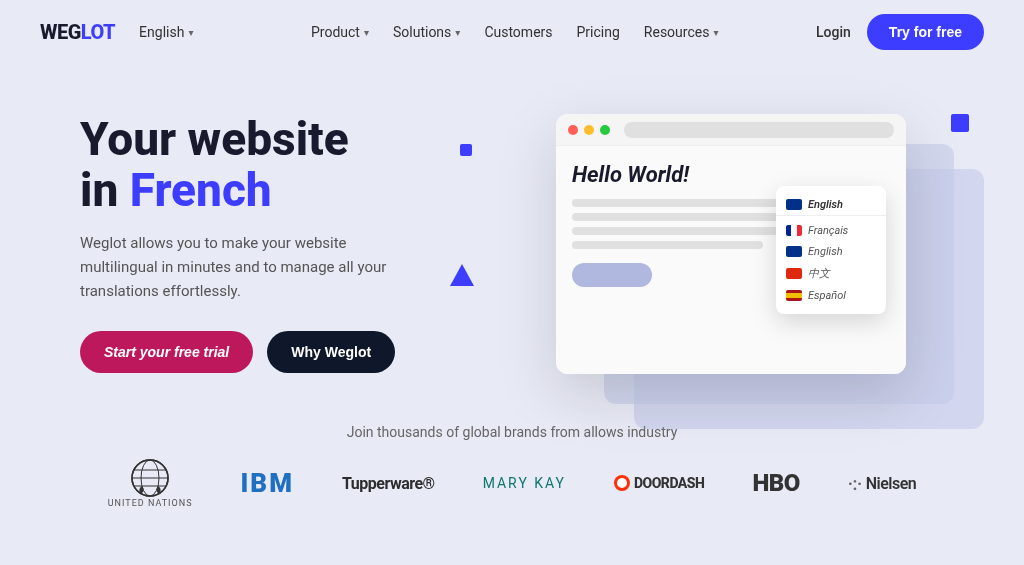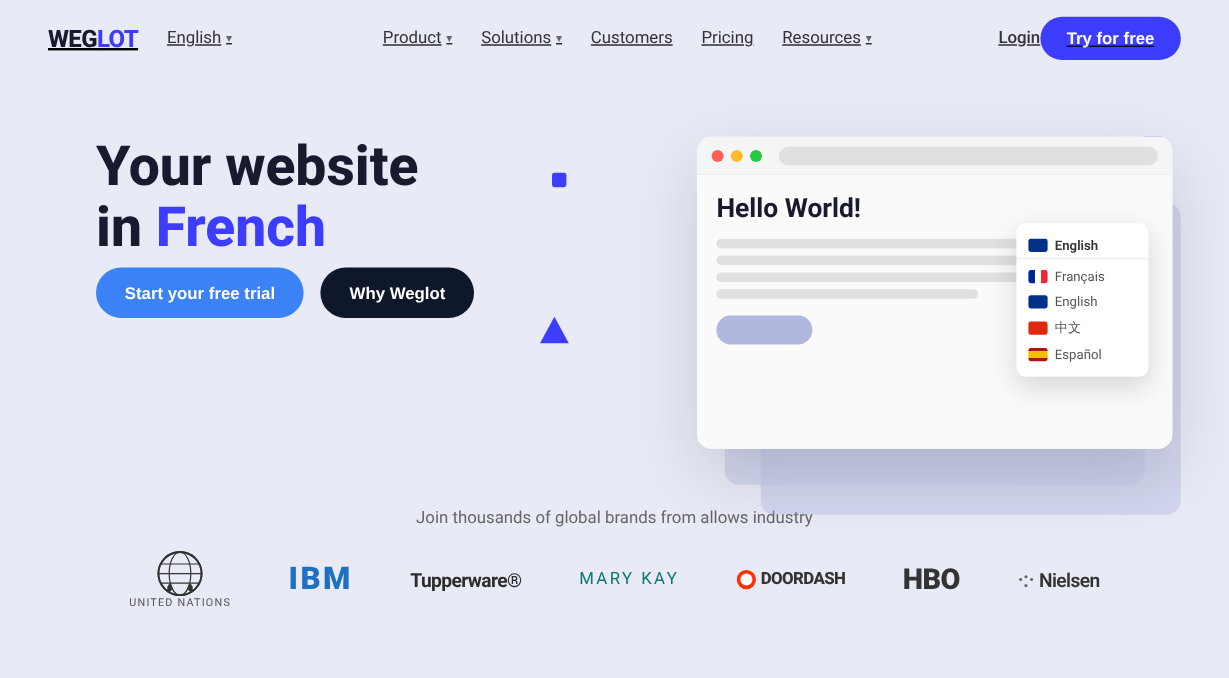--- a/index.html
+++ b/index.html
@@ -48,20 +48,21 @@
       gap: 4px;
       white-space: nowrap;
     }
     .nav-item .chevron {
       font-size: 10px;
       color: #666;
     }
     .nav-actions {
       display: flex;
       align-items: center;
+      gap: 16px;
     }
     .login-btn {
       font-size: 14px;
       color: #333;
       cursor: pointer;
       font-weight: 500;
     }
     .try-btn {
       background: #3d3dff;
       color: white;
@@ -102,28 +103,29 @@
       line-height: 1.6;
       margin-top: 16px;
       margin-bottom: 28px;
       max-width: 340px;
     }
     .hero-buttons {
       display: flex;
       gap: 14px;
     }
     .btn-primary {
-      background: #3b82f6;
+      background: #be185d;
       color: white;
       border: none;
       border-radius: 28px;
       padding: 13px 24px;
       font-size: 14px;
       font-weight: 700;
       cursor: pointer;
+      font-style: italic;
     }
     .btn-dark {
       background: #0f172a;
       color: white;
       border: none;
       border-radius: 28px;
       padding: 13px 24px;
       font-size: 14px;
       font-weight: 700;
       cursor: pointer;
@@ -141,28 +143,29 @@
       position: absolute;
       right: 60px;
       top: 20px;
       width: 420px;
       height: 320px;
     }
 
     
     .browser-mockup {
       position: absolute;
-      left: 37px;
+      left: 12px;
       top: 30px;
-      width: 396px;
+      width: 350px;
       height: 260px;
       background: white;
       border-radius: 12px;
       box-shadow: 0 20px 60px rgba(0,0,0,0.15);
       overflow: hidden;
+      font-style: italic;
     }
     .browser-bar {
       background: #f5f5f5;
       height: 32px;
       display: flex;
       align-items: center;
       padding: 0 12px;
       gap: 6px;
       border-bottom: 1px solid #eee;
     }
@@ -310,21 +313,21 @@
 
     
     .un-logo {
       width: 40px;
       height: 40px;
     }
   </style>
 </head>
 <body>
 
-<nav style="display:flex;align-items:center;padding:0 40px;height:64px;background:#e8eaf6;gap:8px;text-decoration:underline;">
+<nav style="display:flex;align-items:center;padding:0 40px;height:64px;background:#e8eaf6;gap:8px;">
   <div class="navbar-logo">
     WEG<span>LOT</span>
   </div>
   <div class="lang-selector">
     <span>English</span>
     <span class="chevron">▾</span>
   </div>
   <div class="nav-links">
     <div class="nav-item">
       <span>Product</span>
@@ -355,20 +358,21 @@
 
   <div class="deco-dot-blue" style="width:12px;height:12px;left:460px;top:80px;"></div>
   <div class="deco-dot-blue" style="width:18px;height:18px;right:55px;top:50px;"></div>
   <div style="position:absolute;left:450px;top:200px;width:0;height:0;border-left:12px solid transparent;border-right:12px solid transparent;border-bottom:22px solid #3d3dff;"></div>
 
   <div class="hero-text">
     <h1 class="hero-title">
       <span>Your website</span><br>
       <span>in </span><span class="highlight">French</span>
     </h1>
+    <p class="hero-desc">Weglot allows you to make your website multilingual in minutes and to manage all your translations effortlessly.</p>
     <div class="hero-buttons">
       <button class="btn-primary">Start your free trial</button>
       <button class="btn-dark">Why Weglot</button>
     </div>
   </div>
 
   <div class="hero-visual">
 
     <div class="browser-shadow2"></div>
     <div class="browser-shadow"></div>

